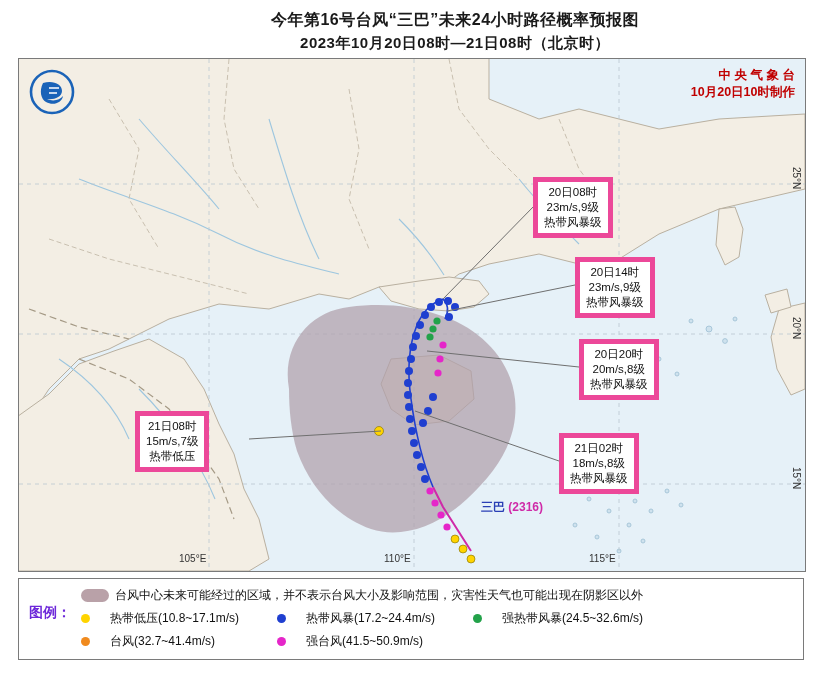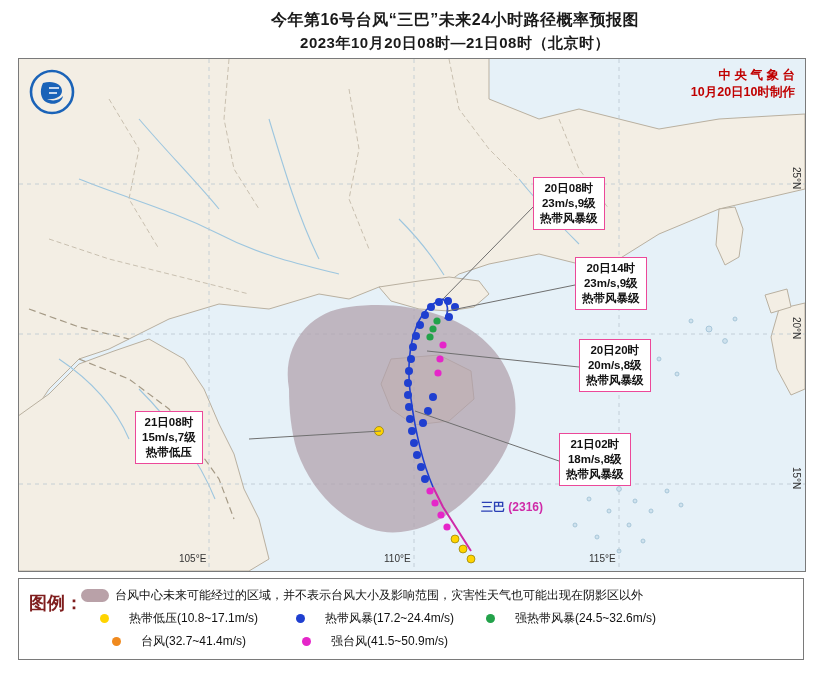--- a/index.html
+++ b/index.html
@@ -28,56 +28,56 @@
   .sea{position:absolute;left:0;top:0;width:100%;height:100%;background:#e9f2f8;}
   .credit{
     position:absolute;right:10px;top:8px;text-align:right;
     color:#c00000;font-weight:bold;font-size:12.5px;line-height:17px;
   }
   .logo{position:absolute;left:10px;top:10px;width:46px;height:46px;}
   .axis-label{
     position:absolute;font-size:10px;color:#333;
   }
   .callout{
-    position:absolute;border:1px solid #ec4899;background:#ffffff;
+    position:absolute;border:5px solid #ec4899;background:#ffffff;
     font-size:11.5px;line-height:15px;color:#111;
-    padding:3px 6px;text-align:center;font-weight:bold;white-space:nowrap;
+    padding:3px 6px;text-align:center;font-weight:normal;white-space:nowrap;
   }
   .storm-name{
     position:absolute;font-size:12px;font-weight:bold;color:#2a3fb5;
   }
   .storm-name .num{color:#cf2aa8;font-weight:bold;}
   .legend{
     position:absolute;left:18px;top:578px;width:786px;height:82px;
     border:1px solid #7a7a7a;box-sizing:border-box;
   }
   .legend-left{
     position:absolute;left:0;top:0;width:660px;height:100%;
     box-sizing:border-box;padding:8px 10px 0 10px;
   }
   .legend-right{
     position:absolute;left:660px;top:0;right:0;height:100%;
     border-left:1px solid #7a7a7a;box-sizing:border-box;padding:16px 0 0 12px;
     font-size:13px;line-height:22px;color:#111;
   }
   .legend-title{
-    position:absolute;left:10px;top:12px;font-size:18px;font-weight:bold;color:#7f1d1d;
+    position:absolute;left:10px;top:25px;font-size:14px;font-weight:bold;color:#6d28d9;
   }
   .legend-row0{
     margin-left:52px;font-size:12px;color:#111;line-height:16px;
     display:flex;align-items:center;gap:6px;
   }
   .shade-swatch{
     width:28px;height:13px;border-radius:7px;background:#b9a1a8;flex:none;
   }
   .legend-grid{
     margin-left:52px;margin-top:7px;display:grid;
     grid-template-columns:1fr 1fr 1fr;row-gap:6px;font-size:12px;color:#111;
   }
-  .legend-item{display:flex;align-items:center;gap:20px;justify-content:center;}
+  .legend-item{display:flex;align-items:center;gap:20px;}
   .dot{width:9px;height:9px;border-radius:50%;flex:none;}
   svg{display:block;}
 </style>
 </head>
 <body>
 
 <div class="title-block">
   <div class="title-line1">今年第16号台风“三巴”未来24小时路径概率预报图</div>
   <div class="title-line2">2023年10月20日08时—21日08时（北京时）</div>
 </div>

